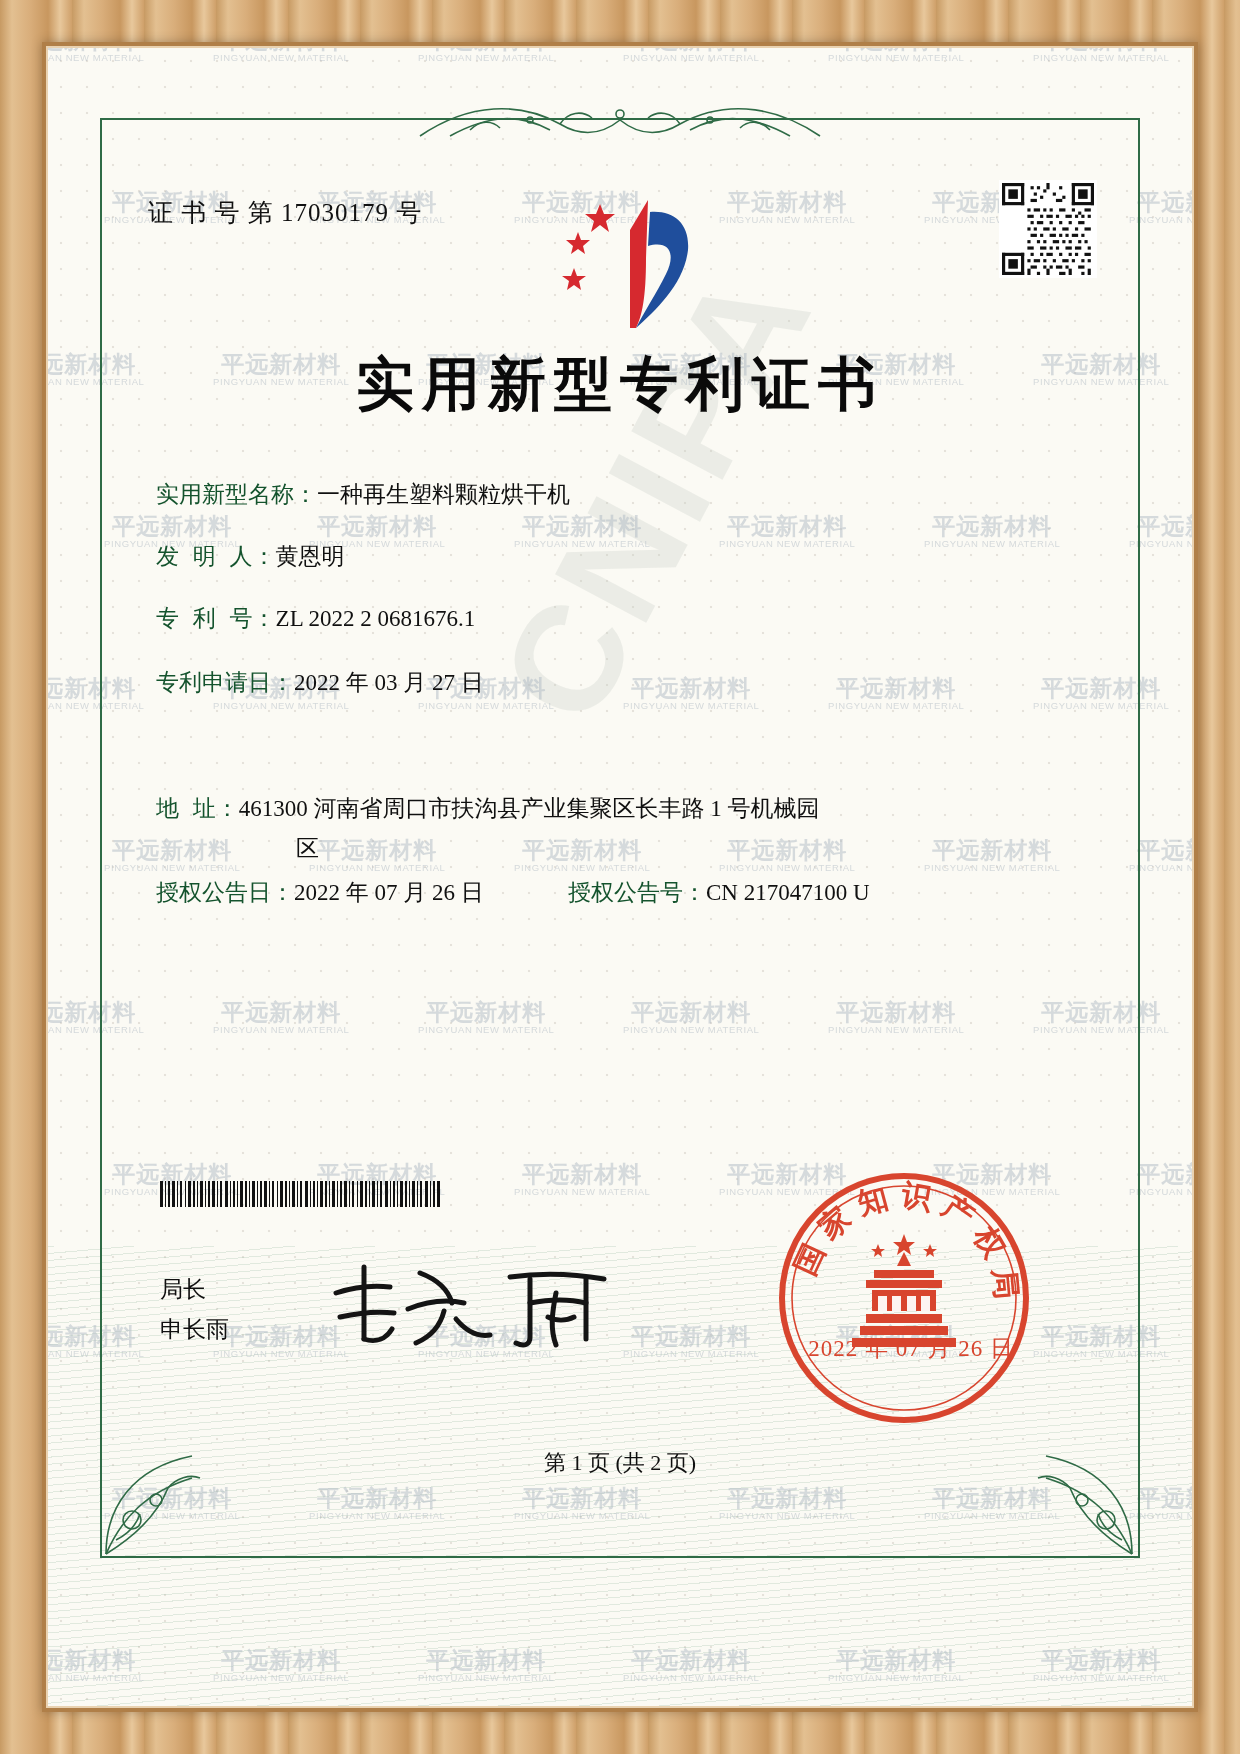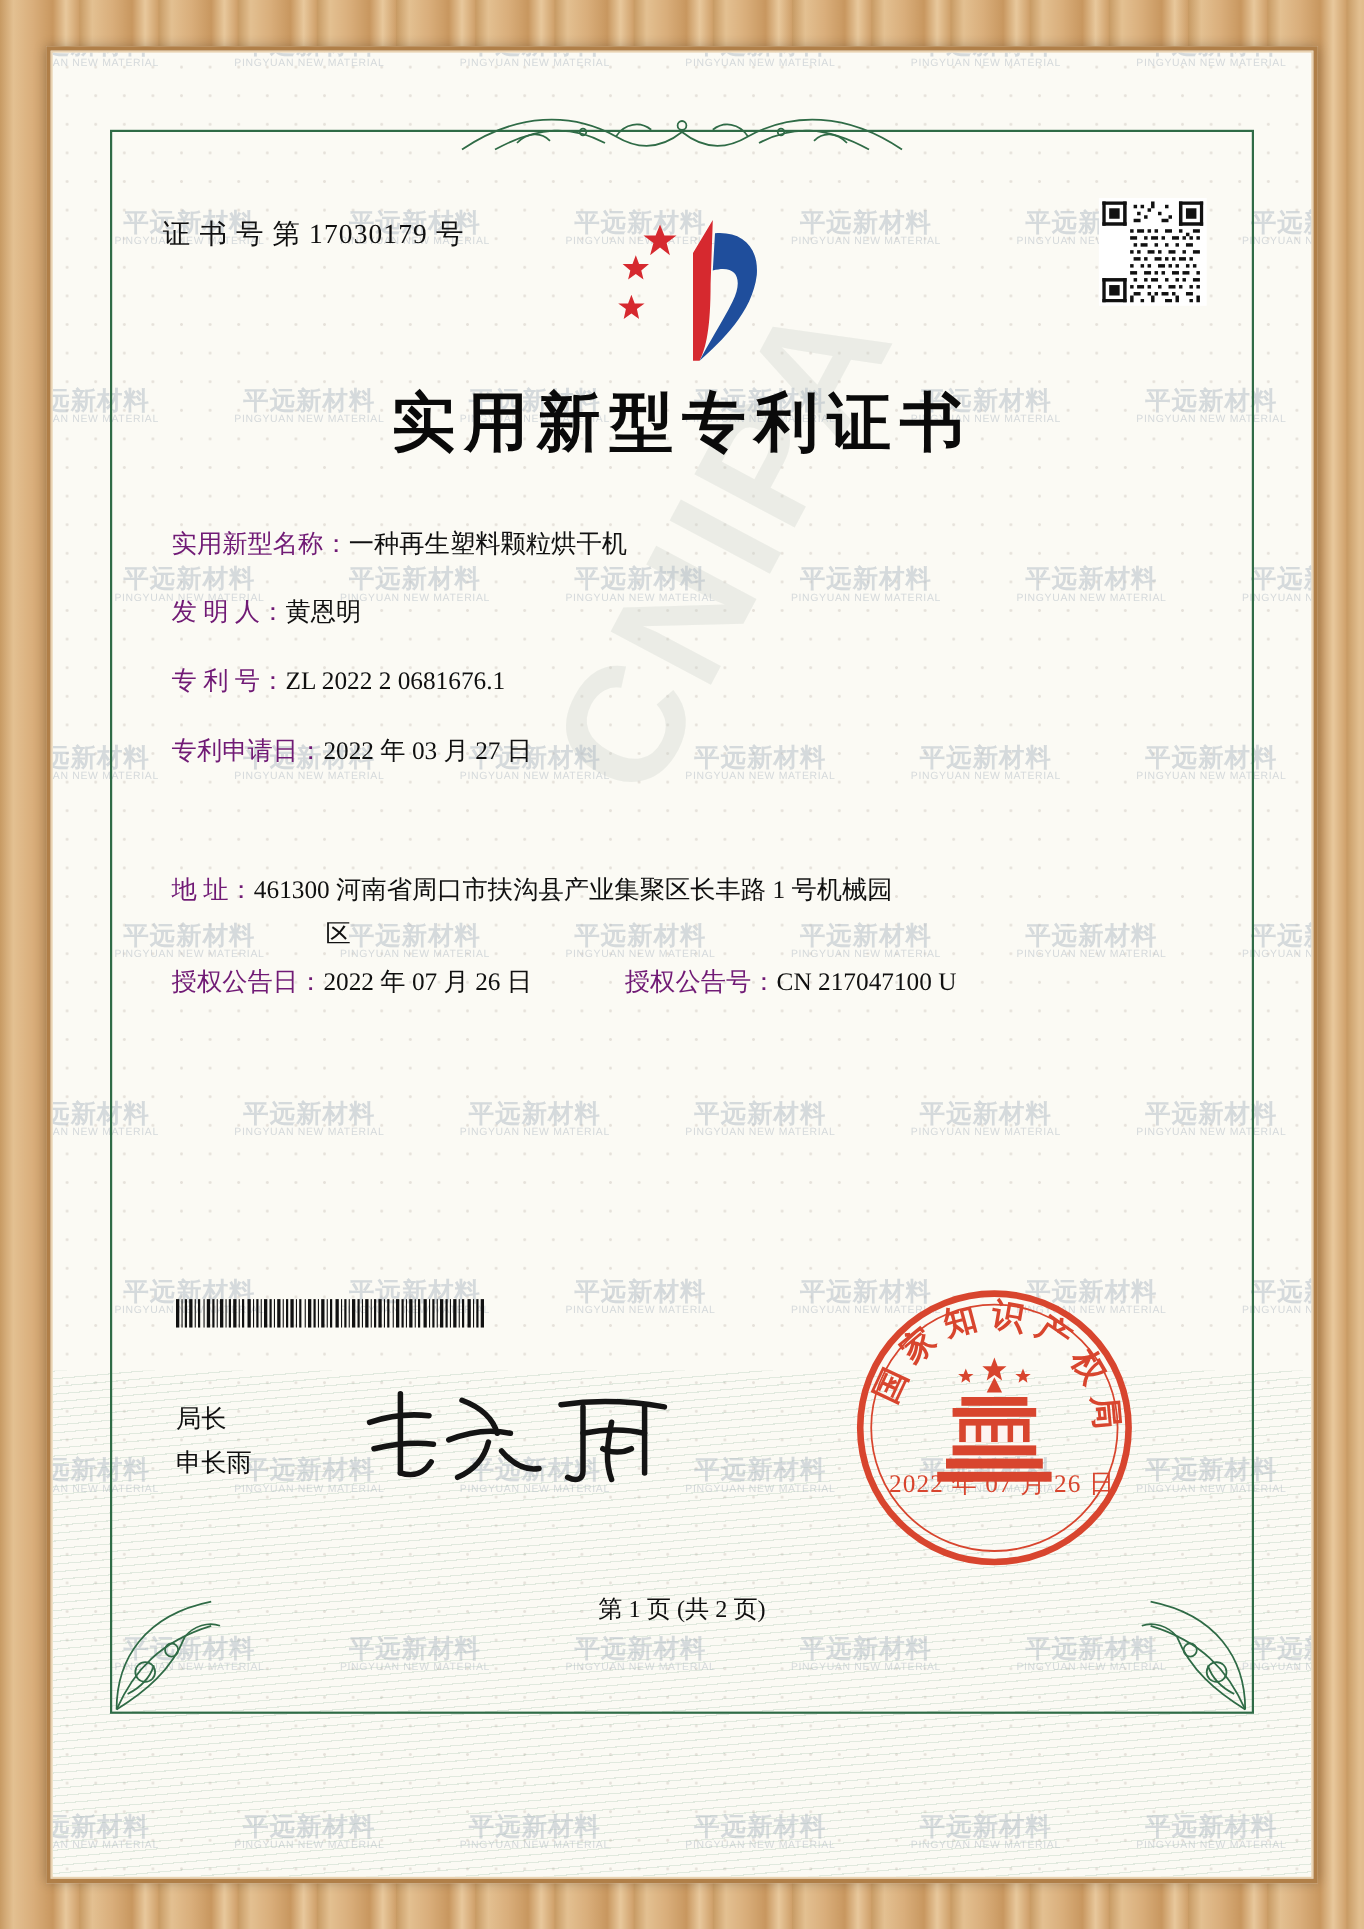--- a/index.html
+++ b/index.html
@@ -185,21 +185,22 @@
     position: absolute;
     left: 108px;
     width: 930px;
     font-size: 23px;
     color: #101010;
     line-height: 1.5;
     font-family: "Liberation Serif", serif;
   }
   .lbl {
     display: inline-block;
-    color: #701a75;
+    color: #14532d;
+    font-family: Liberation Mono, monospace;
   }
   .val {
     color: #101010;
   }
 
   #row-name   { top: 430px; }
   #row-inv    { top: 492px; }
   #row-patno  { top: 554px; }
   #row-appdt  { top: 618px; }
   #row-owner  { top: 682px; }

